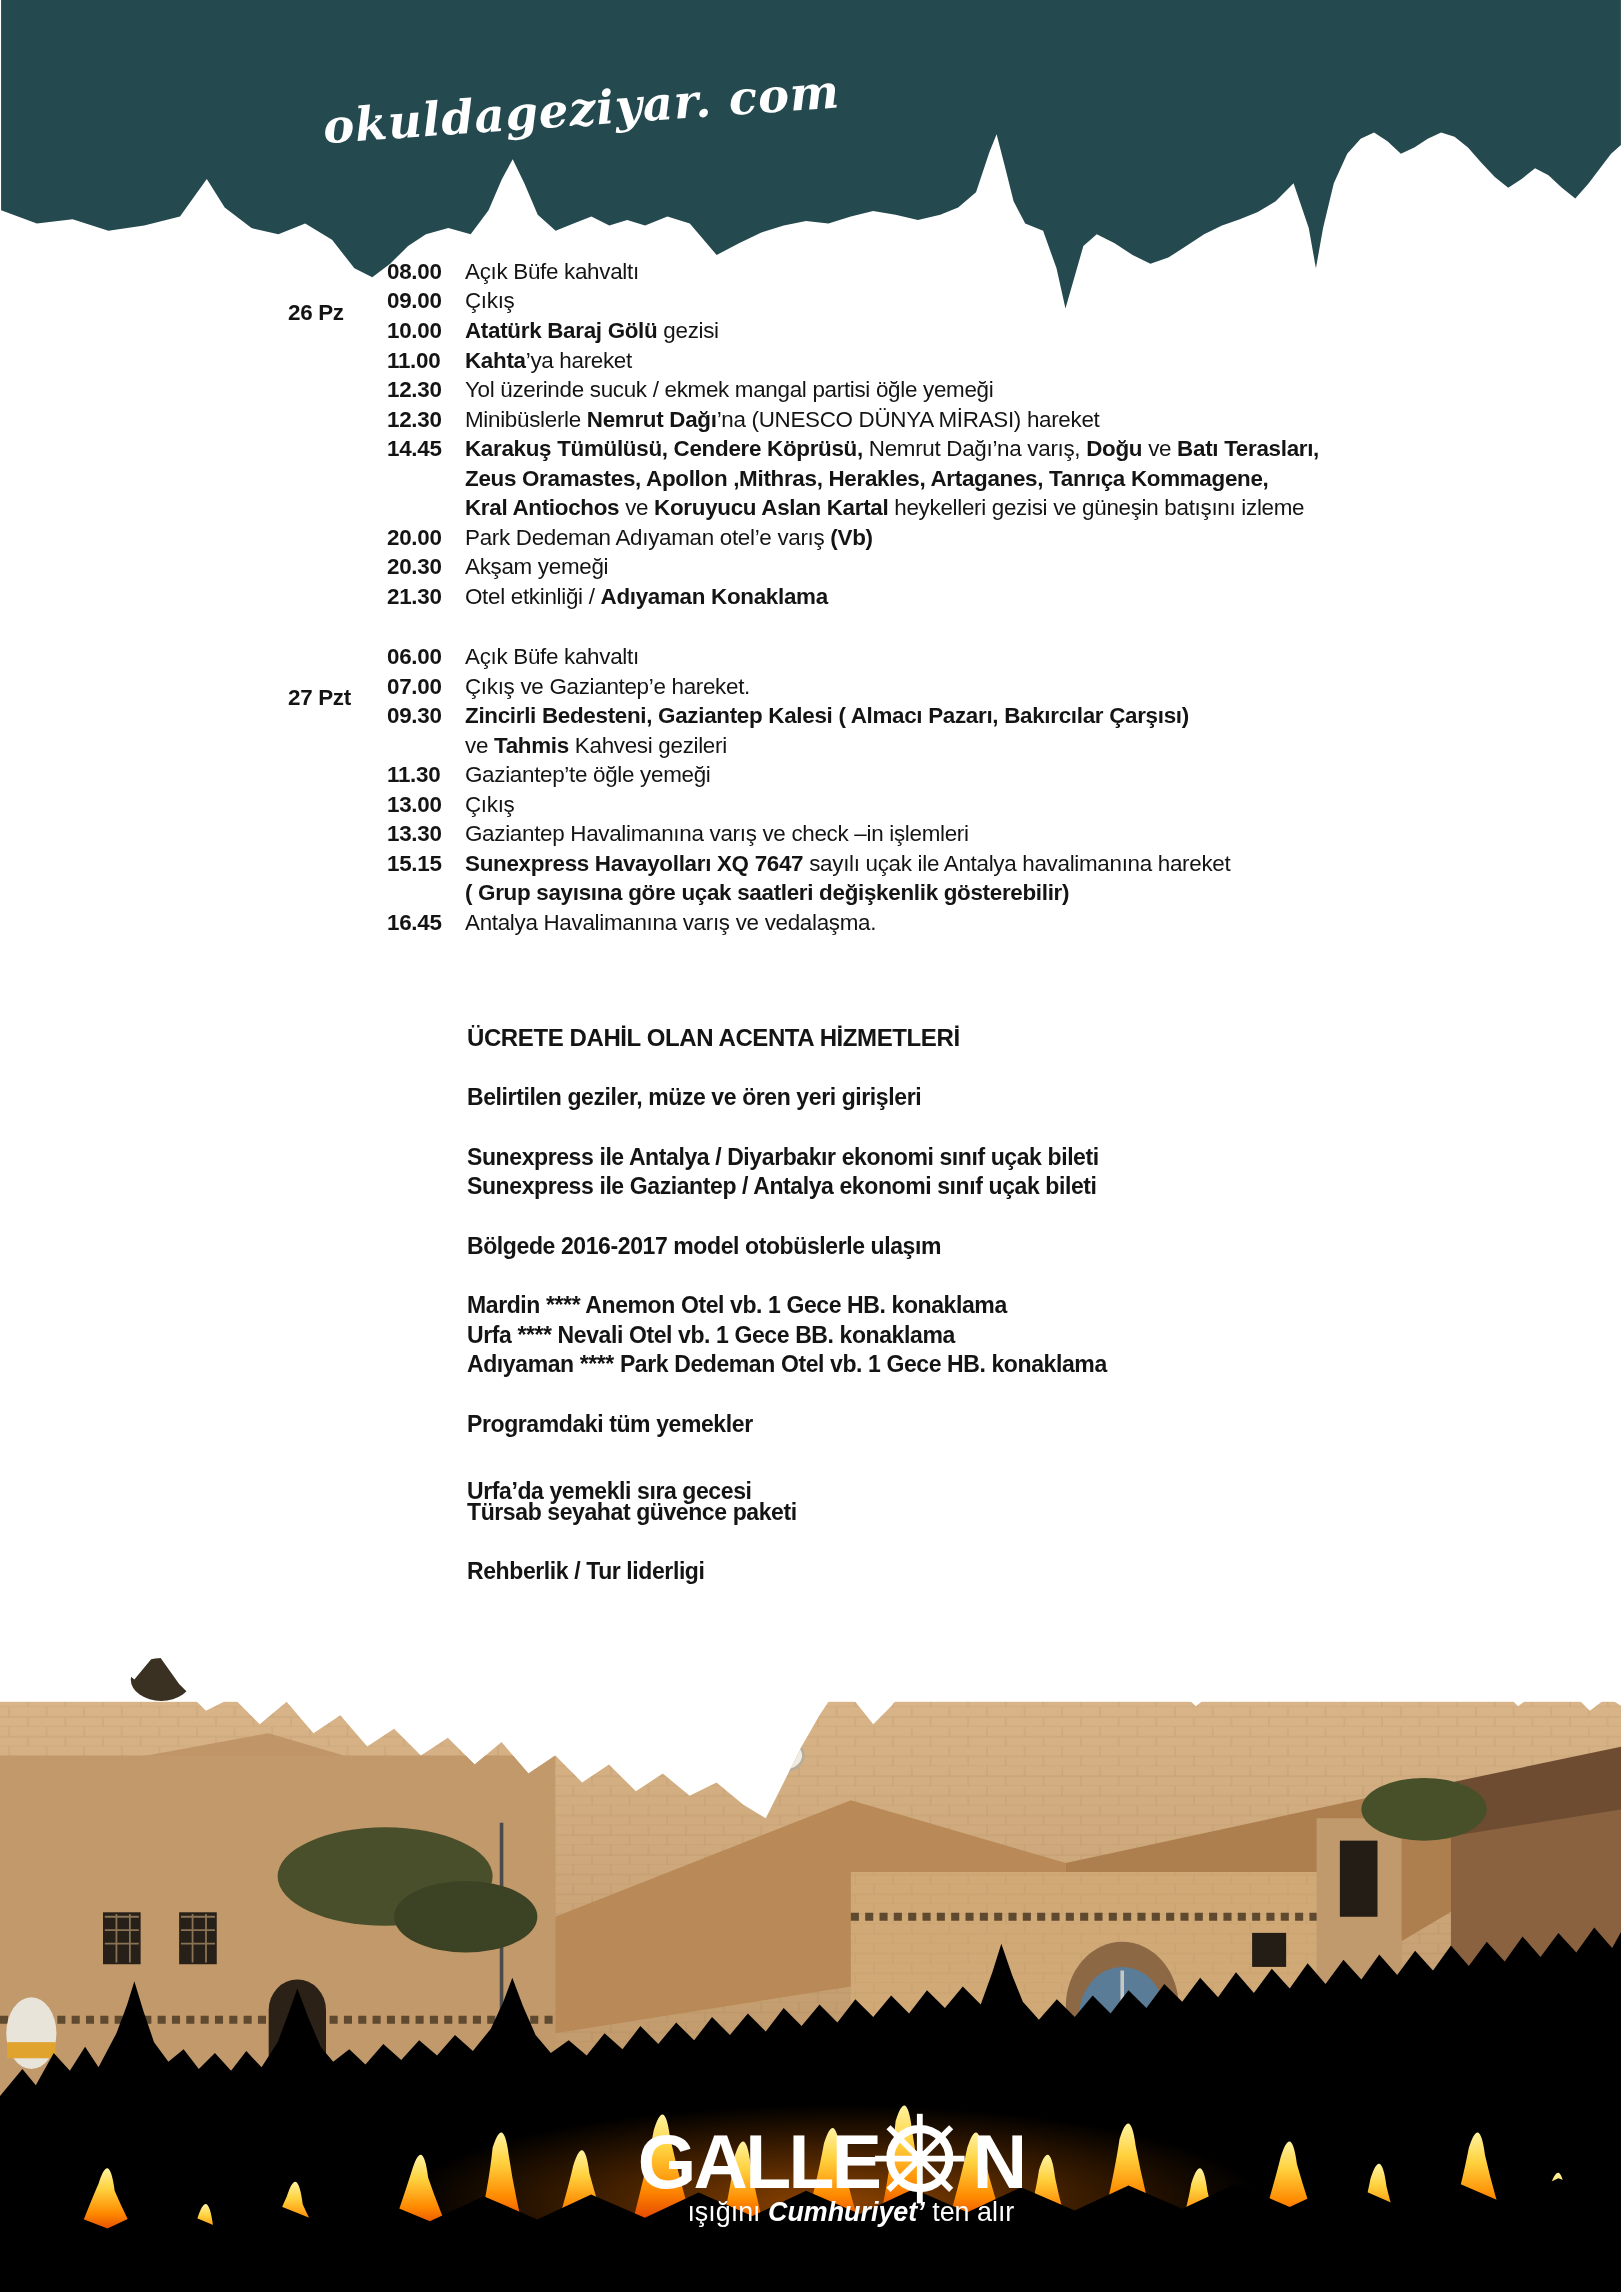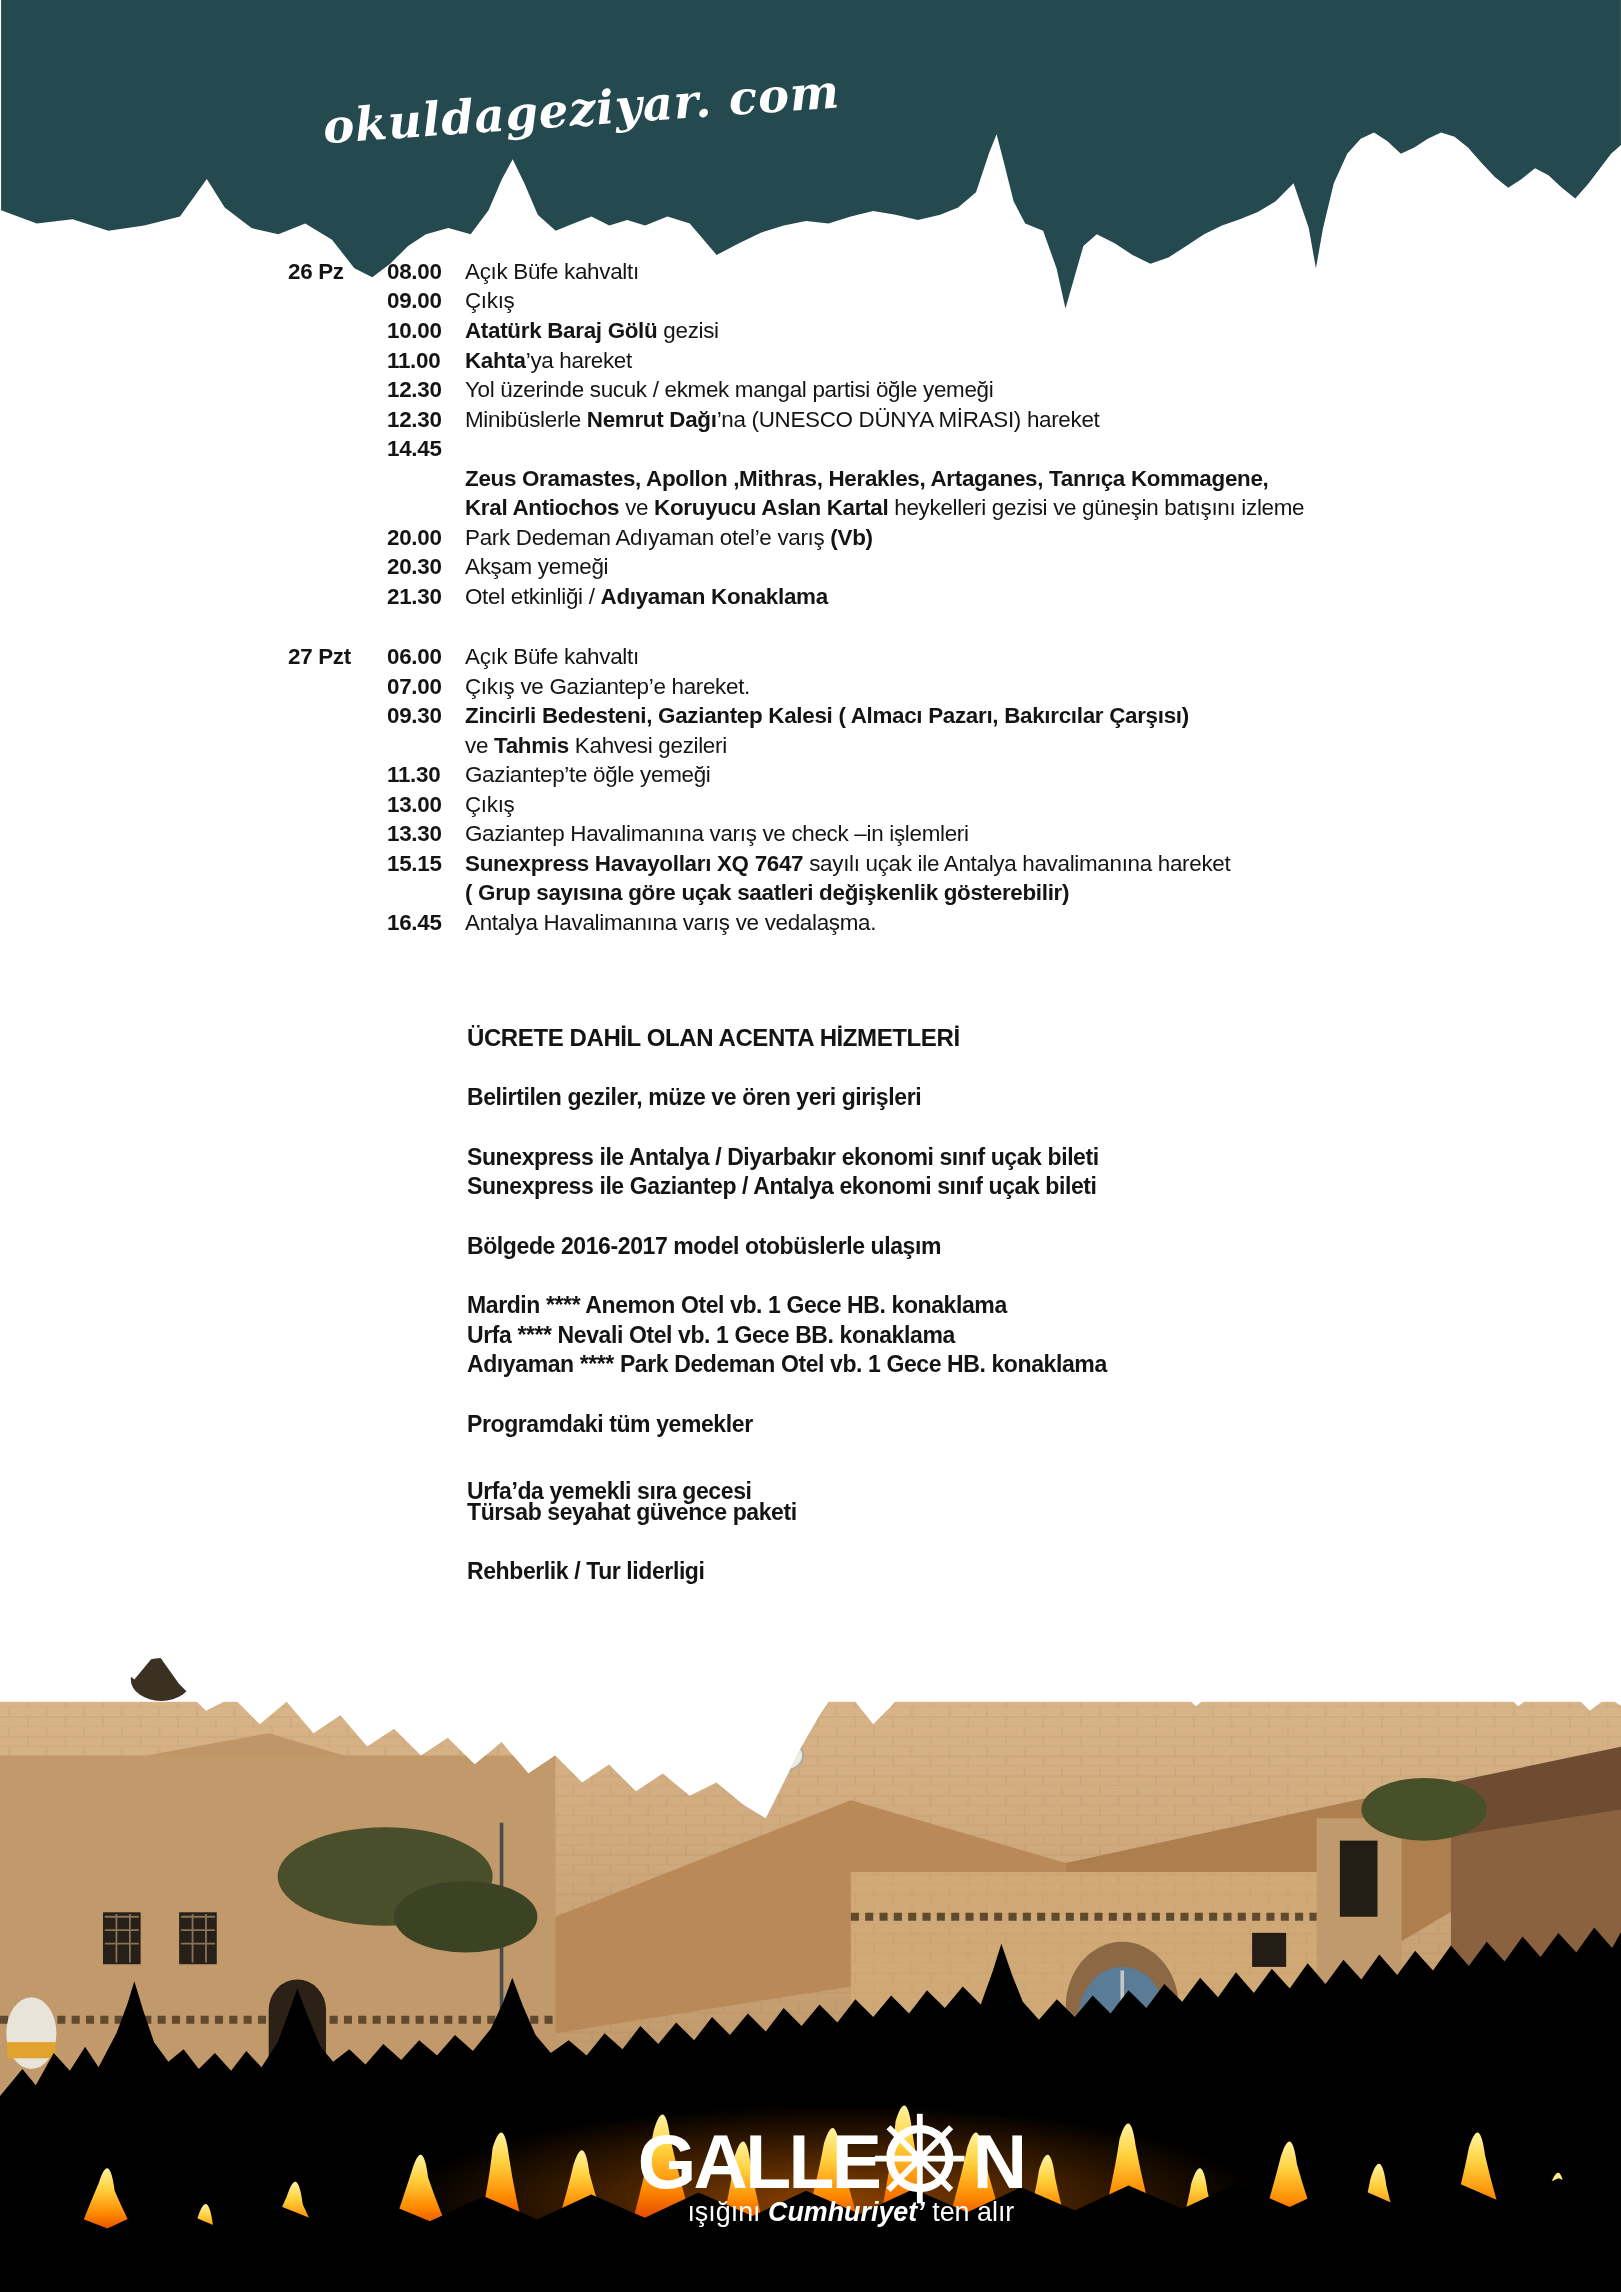--- a/index.html
+++ b/index.html
@@ -4,21 +4,21 @@
 <style>
   html,body{margin:0;padding:0;background:#e9e9e9;}
   .page{position:relative;width:1622px;height:2293px;background:#ffffff;
         font-family:"Liberation Sans",sans-serif;color:#141414;overflow:hidden;}
   svg{display:block;}
   #header-svg{position:absolute;top:0;left:0;}
   #footer-svg{position:absolute;top:1648px;left:0;}
 
   
   .it-row{position:absolute;left:0;width:100%;height:29px;font-size:22.4px;line-height:27px;letter-spacing:-0.3px;}
-  .it-row .day{position:absolute;left:288px;font-weight:700;white-space:nowrap;}
+  .it-row .day{position:absolute;left:288px;font-weight:700;white-space:nowrap;margin-top:41px;}
   .it-row .time{position:absolute;left:387px;font-weight:700;white-space:nowrap;}
   .it-row .desc{position:absolute;left:465px;white-space:nowrap;}
   .desc .b{font-weight:700;}
 
   
   .svc-title{position:absolute;left:467px;font-weight:700;font-size:24px;letter-spacing:-0.4px;white-space:nowrap;}
   .svc-line{position:absolute;left:467px;font-weight:700;font-size:23px;letter-spacing:-0.4px;white-space:nowrap;}
 </style>
 </head>
 <body>
@@ -60,20 +60,21 @@
       <div class="it-row" style="top: 376px;">
         <span class="time">12.30</span>
         <span class="desc"><span>Yol üzerinde sucuk / ekmek mangal partisi öğle yemeği</span></span>
       </div>
       <div class="it-row" style="top: 406px;">
         <span class="time">12.30</span>
         <span class="desc"><span>Minibüslerle </span><span class="b">Nemrut Dağı</span><span>’na (UNESCO DÜNYA MİRASI) hareket</span></span>
       </div>
       <div class="it-row" style="top: 435px;">
         <span class="time">14.45</span>
+        <span class="desc"><span class="b">Karakuş Tümülüsü, Cendere Köprüsü,</span><span> Nemrut Dağı’na varış, </span><span class="b">Doğu</span><span> ve </span><span class="b">Batı Terasları,</span></span>
       </div>
       <div class="it-row" style="top: 465px;">
         <span class="desc"><span class="b">Zeus Oramastes, Apollon ,Mithras, Herakles, Artaganes, Tanrıça Kommagene,</span></span>
       </div>
       <div class="it-row" style="top: 494px;">
         <span class="desc"><span class="b">Kral Antiochos</span><span> ve </span><span class="b">Koruyucu Aslan Kartal</span><span> heykelleri gezisi ve güneşin batışını izleme</span></span>
       </div>
       <div class="it-row" style="top: 524px;">
         <span class="time">20.00</span>
         <span class="desc"><span>Park Dedeman Adıyaman otel’e varış </span><span class="b">(Vb)</span></span>

